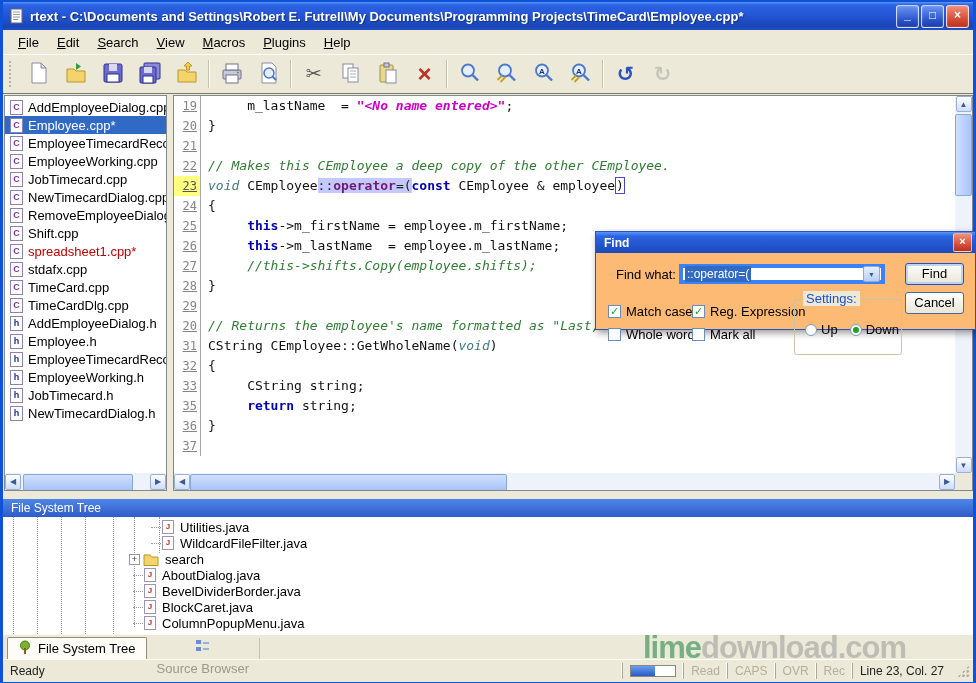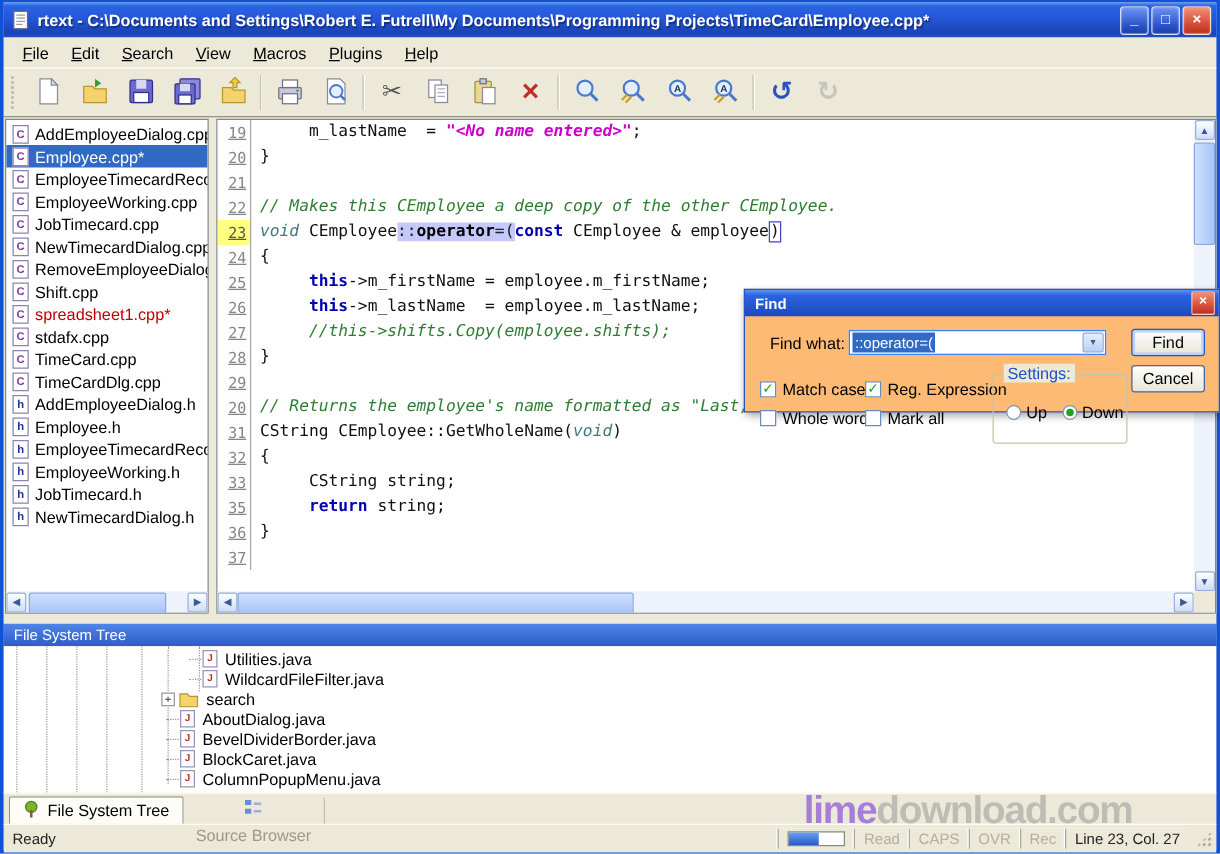--- a/index.html
+++ b/index.html
@@ -53,21 +53,21 @@
   .ln{flex:none;width:23px;text-align:right;padding-right:3px;border-right:1px solid #a8a8a8;
     color:#858585;font-size:12px;line-height:20px;background:#fdfdfd;text-decoration:underline;}
   .ln.cur{background:#ffff80;color:#555;}
   .lcode{padding-left:7px;font-size:13px;line-height:20px;color:#111;}
   .tk-p{color:#111;}
   .tk-k{color:#0000b4;font-weight:bold;}
   .tk-t{color:#41797f;font-style:italic;}
   .tk-c{color:#2e7d32;font-style:italic;}
   .tk-s{color:#cc00cc;font-weight:bold;font-style:italic;}
   .tk-sel{background:#c5c8fa;color:#222;}
-  .tk-selk{background:#c5c8fa;color:#000000;font-weight:bold;}
+  .tk-selk{background:#c5c8fa;color:#701a75;font-weight:bold;}
   .tk-b{border:1px solid #4444cc;color:#111;}
   
   .sb-btn{box-sizing:border-box;width:16px;height:16px;flex:none;border:1px solid #98b0d8;border-radius:2px;
     background:linear-gradient(180deg,#fdfefe,#cfdcf8);color:#3a5a94;font-size:8px;display:grid;place-items:center;}
   .vscroll{position:absolute;right:0;top:0;bottom:0;width:17px;background:#eef2fb;display:flex;flex-direction:column;align-items:center;}
   .vthumb{width:15px;height:80px;margin-top:2px;border:1px solid #86a8dc;border-radius:2px;
     background:linear-gradient(90deg,#cfe0fd,#a8c4f8);}
   .hscroll{height:17px;flex:none;background:#eef2fb;display:flex;align-items:center;}
   .hthumb{height:15px;border:1px solid #86a8dc;border-radius:2px;background:linear-gradient(180deg,#cfe0fd,#a8c4f8);}
   .hs-track{flex:1;height:100%;}
@@ -108,41 +108,41 @@
   .dlg{position:absolute;left:592px;top:229px;width:381px;height:99px;box-sizing:border-box;
     background:#fdba74;border:1px solid #2a52c0;box-shadow:2px 3px 7px rgba(0,0,0,.4);z-index:20;}
   .dlg-title{height:21px;display:flex;align-items:center;padding:0 3px 0 8px;color:#fff;font-weight:bold;font-size:12px;
     background:linear-gradient(180deg,#5a96f8 0%,#2c64e2 20%,#1c48bc 100%);}
   .dlg-close{margin-left:auto;width:17px;height:17px;border-radius:2px;border:1px solid #fff9;
     background:linear-gradient(180deg,#f09078,#d8503a 60%,#b83020);color:#fff;font-size:11px;font-weight:bold;
     line-height:15px;text-align:center;}
   .dlg-body{position:relative;height:107px;font-size:13px;}
   .lbl-findwhat{position:absolute;left:20px;top:14px;}
   .combo{position:absolute;left:83px;top:11px;width:206px;height:20px;box-sizing:border-box;background:#fff;
-    border:1px solid #3b82f6;display:flex;align-items:center;}
+    border:4px solid #3b82f6;display:flex;align-items:center;}
   .combo-text{margin-left:2px;background:#316ac5;color:#fff;padding:1px 2px;font-size:12px;}
   .combo-btn{margin-left:auto;width:17px;height:16px;margin-right:1px;box-sizing:border-box;border:1px solid #8cacd8;
     border-radius:2px;background:linear-gradient(180deg,#e6f0fc,#b8d0f4);color:#3a5a94;font-size:7px;
     display:grid;place-items:center;}
   .xpbtn{position:absolute;width:59px;height:22px;box-sizing:border-box;border:1px solid #486a9c;border-radius:3px;
     background:linear-gradient(180deg,#fefefc,#e8e6d8);font-size:13px;text-align:center;line-height:20px;}
   .btn-find{left:309px;top:10px;border-color:#2a52c0;box-shadow:inset 0 0 0 2px #b8d4f8;}
   .btn-cancel{left:309px;top:39px;}
   .chk{position:absolute;display:flex;align-items:center;gap:5px;white-space:nowrap;}
   .chk-box{width:13px;height:13px;box-sizing:border-box;border:1px solid #6a8cb8;background:#fff;
     font-size:11px;font-weight:bold;color:#1fa11f;line-height:11px;text-align:center;}
   .grp{position:absolute;left:198px;top:46px;width:106px;height:54px;border:1px solid #c6c3a8;border-radius:3px;}
   .grp-label{position:absolute;left:8px;top:-9px;background:#ece9d8;padding:0 3px;color:#1a50c8;}
   .radio-row{position:absolute;left:10px;top:22px;display:flex;align-items:center;gap:4px;}
   .radio{width:12px;height:12px;box-sizing:border-box;border:1px solid #7a98b8;border-radius:50%;background:#fff;position:relative;flex:none;}
   .radio.sel::after{content:"";position:absolute;inset:2px;border-radius:50%;background:#21a121;}
   
   .watermark{position:absolute;left:640px;top:628px;z-index:50;pointer-events:none;opacity:.55;
     font-size:31px;font-weight:bold;letter-spacing:-1px;white-space:nowrap;}
-  .wm-green{color:#6d28d9;margin-top:36px;}
+  .wm-green{color:#15803d;margin-top:36px;}
   .wm-gray{color:#9a9a9a;}
 </style>
 </head>
 <body>
 
 <div class="app">
 
   <div class="titlebar">
     <svg class="app-icon" viewBox="0 0 16 16">
         <rect x="2" y="1" width="11" height="14" fill="#fff" stroke="#667"></rect>

